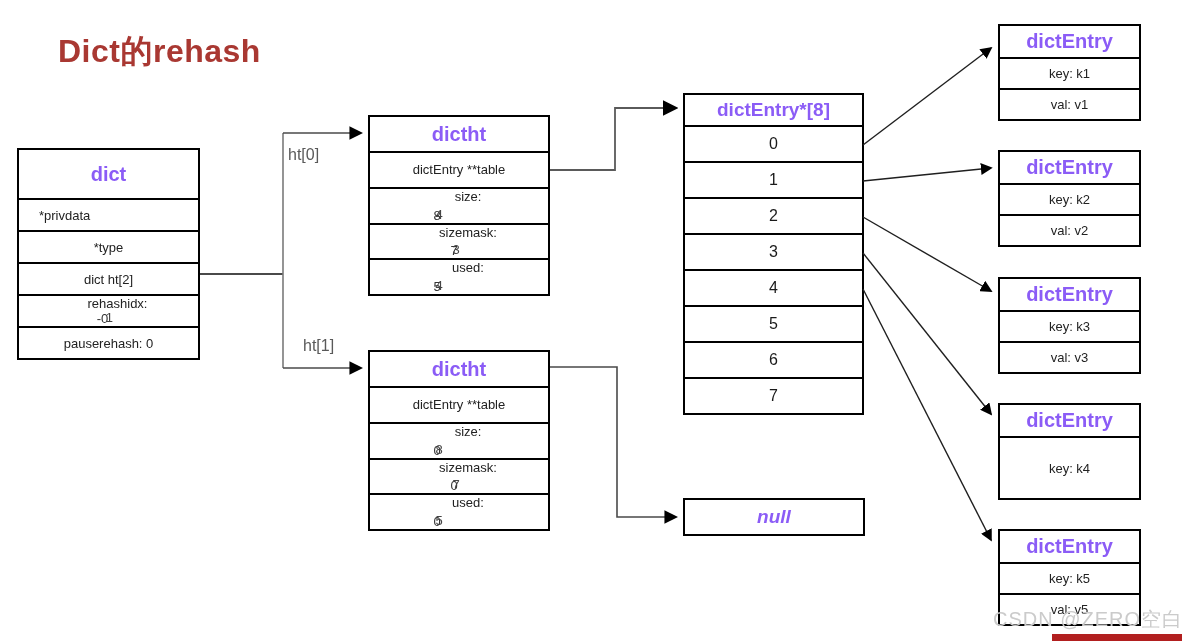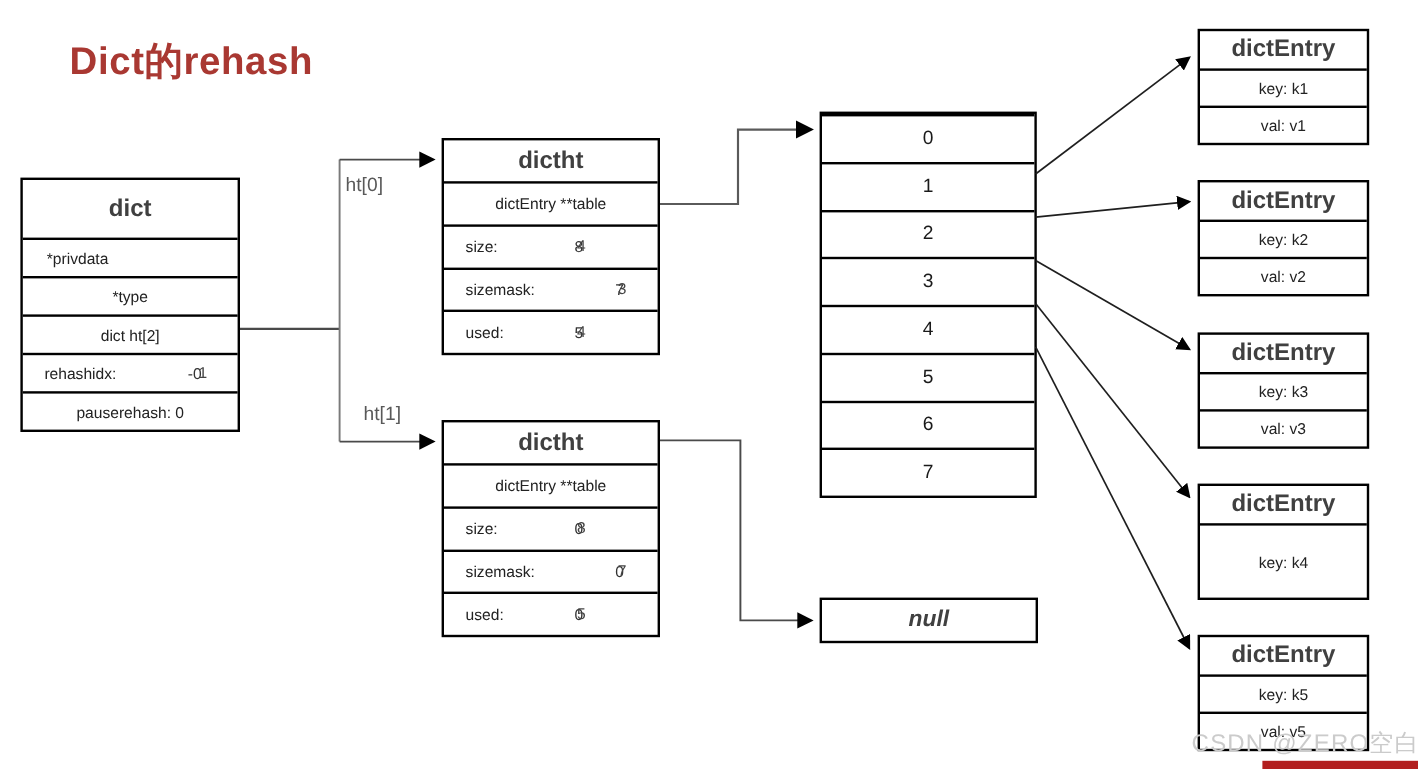--- a/index.html
+++ b/index.html
@@ -10,27 +10,27 @@
   .title{
     position:absolute;left:58px;top:30px;font-size:32px;font-weight:bold;
     color:#A93832;letter-spacing:0.5px;
   }
   .box{
     position:absolute;border:2px solid #000;background:#fff;
     display:flex;flex-direction:column;box-sizing:border-box;
   }
   .hdr{
     display:flex;align-items:center;justify-content:center;
-    font-weight:bold;font-size:20px;color:#404040;
+    font-weight:bold;font-size:20px;color:#8b5cf6;
   }
   .row{
     border-top:2px solid #000;display:flex;align-items:center;
     justify-content:center;flex:1;font-size:13px;color:#222;
   }
-  .row.kv{justify-content:space-between;padding-left:18px;}
+  .row.kv{justify-content:space-between;padding-left:18px;flex-direction:column;}
   .row.left{justify-content:flex-start;padding-left:20px;}
   .ov{position:relative;display:inline-block;color:#333;}
   .ov .ghost{position:absolute;left:2px;top:-1px;color:#444;}
   .slot{border-top:2px solid #000;flex:1;display:flex;align-items:center;justify-content:center;font-size:16px;}
   .ht-label{position:absolute;font-size:16px;color:#595959;}
   .watermark{
     position:absolute;left:993px;top:606px;font-size:20px;color:#cbcbcb;
     letter-spacing:1px;white-space:nowrap;
   }
   .redbar{position:absolute;left:1052px;top:634px;width:130px;height:7px;background:#B21F1F;}
@@ -109,20 +109,21 @@
   <div class="row kv">
     <span>used:</span>
     <span class="ov vpad-used">
       <span>0</span>
       <span class="ghost">5</span>
     </span>
   </div>
 </div>
 
 <div class="box" style="left:683px;top:93px;width:181px;height:322px;">
+  <div class="hdr" style="height:30px;font-size:19px;">dictEntry*[8]</div>
   <div class="slot">0</div>
   <div class="slot">1</div>
   <div class="slot">2</div>
   <div class="slot">3</div>
   <div class="slot">4</div>
   <div class="slot">5</div>
   <div class="slot">6</div>
   <div class="slot">7</div>
 </div>
 

